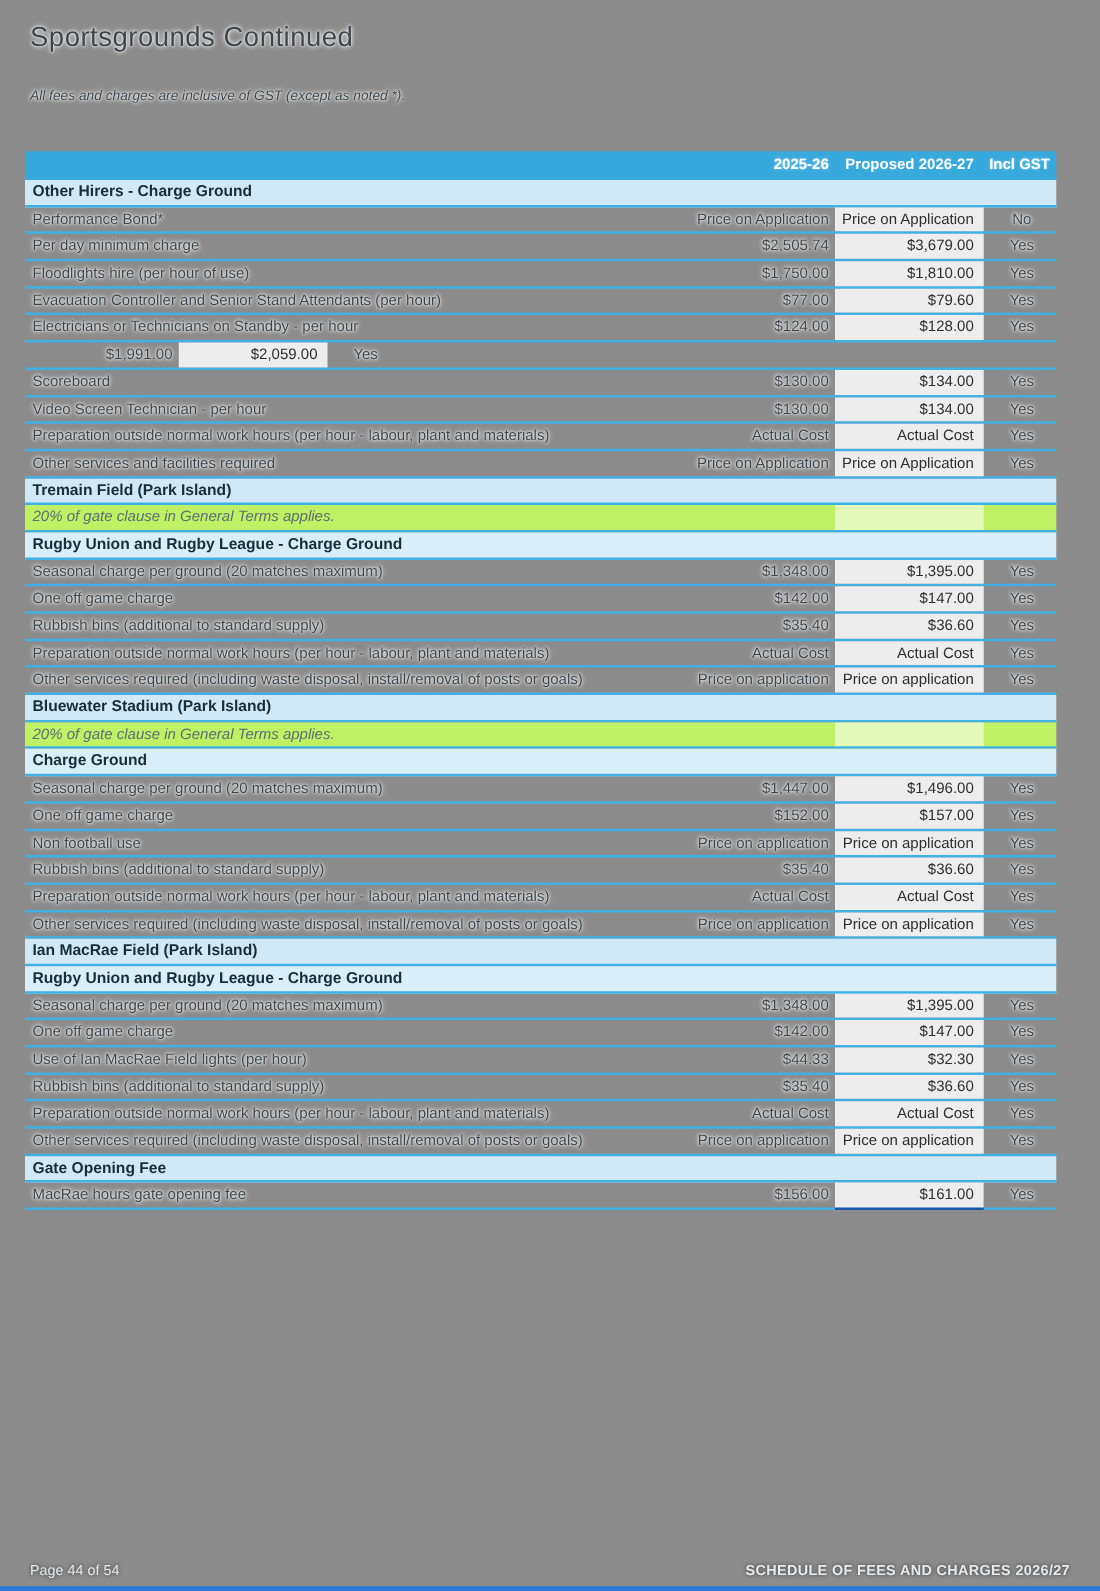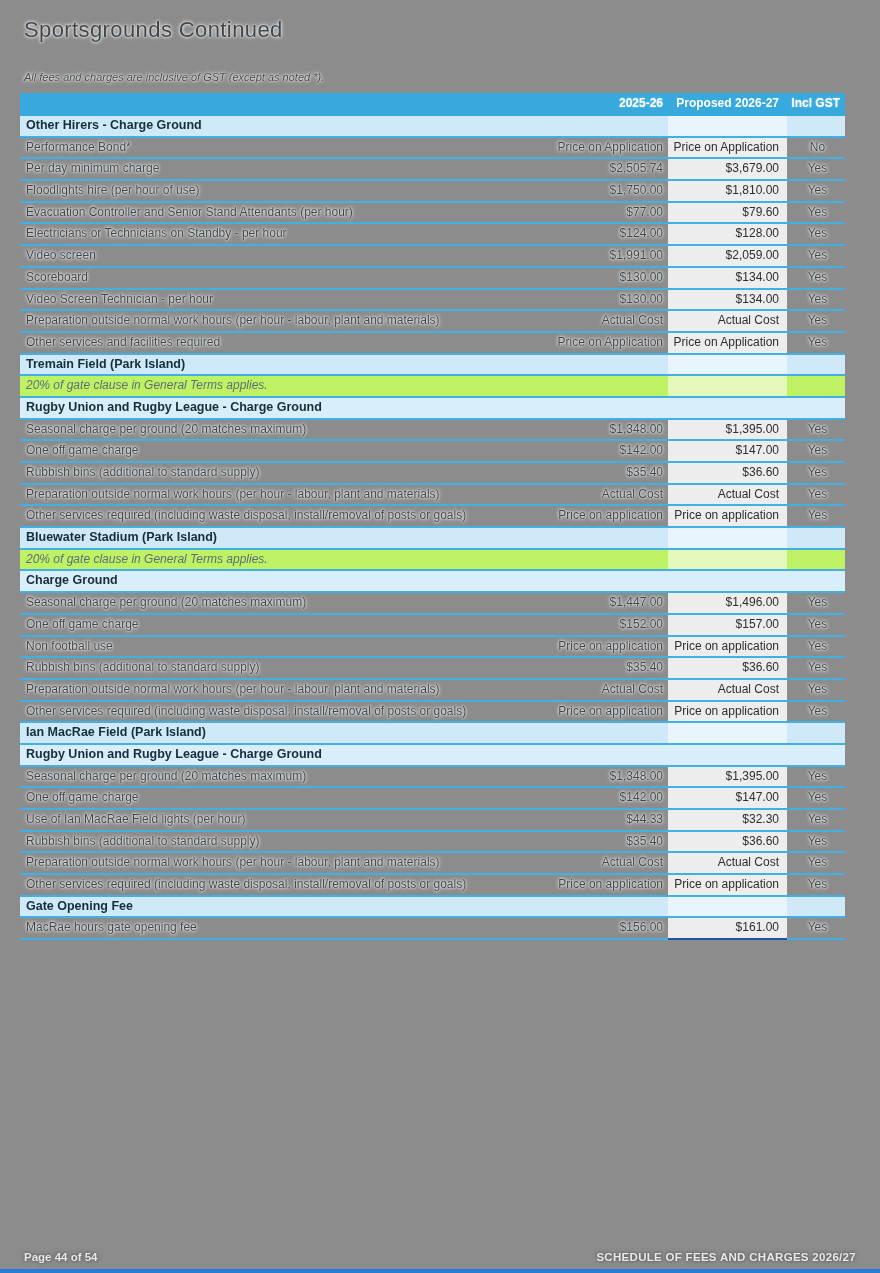--- a/index.html
+++ b/index.html
@@ -11,45 +11,44 @@
   
   .fuzzy{
     color:#3d464c;
     text-shadow:0 0 3px rgba(255,255,255,.95),0 0 1px rgba(255,255,255,.9),0 0 5px rgba(255,255,255,.6);
     filter:blur(.45px);
   }
   .fuzzy-light{
     color:#e7eaec;
     text-shadow:0 0 2px rgba(80,80,80,.9),0 0 4px rgba(70,70,70,.6);
     filter:blur(.45px);
-    font-weight:bold;
   }
   .page-title{
     position:absolute;left:24px;top:17px;
     font-size:22px;font-weight:normal;letter-spacing:.4px;
   }
   .page-subtitle{
     position:absolute;left:24px;top:71px;
     font-size:11px;font-style:italic;
   }
   .fees-table{
-    position:absolute;left:20px;top:93px;width:825px;
+    position:absolute;left:20px;top:121px;width:825px;
   }
   .trow{
     display:flex;align-items:stretch;box-sizing:border-box;
     height:21.7px;border-bottom:2px solid #41b0e3;
     font-size:12px;line-height:19.7px;
   }
   .trow.head{
     height:23px;line-height:21px;
     background:#38a9dd;border-bottom:2px solid #38a9dd;
     color:#ffffff;font-weight:bold;
   }
   .trow.head .hcell{filter:blur(.35px);text-shadow:0 0 2px rgba(255,255,255,.5);}
-  .trow.sect{background:#cfe9f8;}
+  .trow.sect{background:#cfe9f8;flex-direction:column;}
   .trow.subsect{background:#d8eefa;flex-direction:column;}
   .trow.notice{background:#bef264;}
   .sect .c-label,.subsect .c-label{
     font-weight:bold;color:#142e3b;font-size:12.5px;
   }
   .notice .c-label{
     font-style:italic;color:#5e6e77;
   }
   .c-label{flex:1;padding-left:6px;white-space:nowrap;overflow:hidden;display:flex;align-items:center;}
   .c-prev{width:118px;text-align:right;display:flex;align-items:center;justify-content:flex-end;padding-right:2px;}
@@ -118,21 +117,20 @@
         <div class="c-prop">$79.60</div>
         <div class="c-gst fuzzy">Yes</div>
       </div>
       <div class="trow data">
         <div class="c-label fuzzy">Electricians or Technicians on Standby - per hour</div>
         <div class="c-prev fuzzy">$124.00</div>
         <div class="c-prop">$128.00</div>
         <div class="c-gst fuzzy">Yes</div>
       </div>
       <div class="trow data">
-        <div class="c-label fuzzy">Video screen</div>
         <div class="c-prev fuzzy">$1,991.00</div>
         <div class="c-prop">$2,059.00</div>
         <div class="c-gst fuzzy">Yes</div>
       </div>
       <div class="trow data">
         <div class="c-label fuzzy">Scoreboard</div>
         <div class="c-prev fuzzy">$130.00</div>
         <div class="c-prop">$134.00</div>
         <div class="c-gst fuzzy">Yes</div>
       </div>

